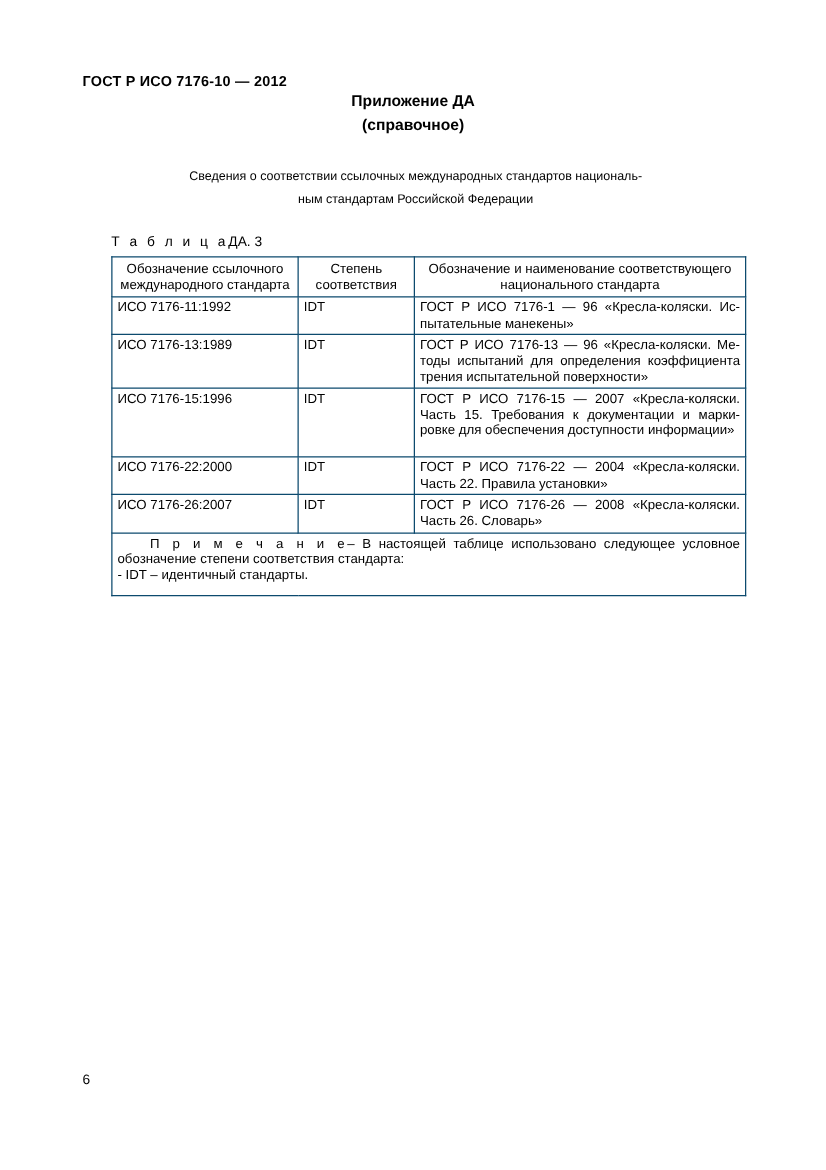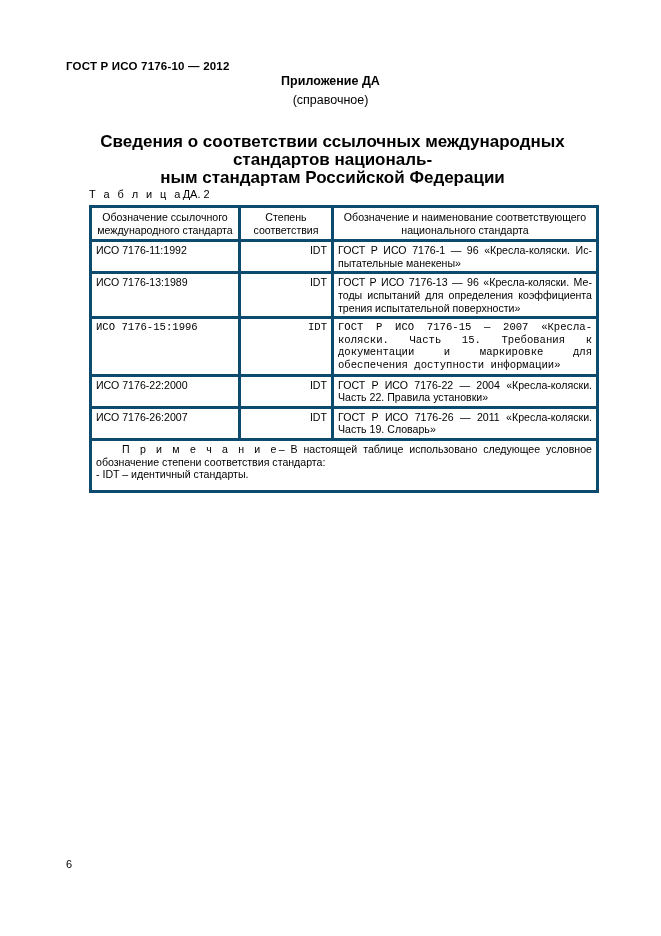--- a/index.html
+++ b/index.html
@@ -42,33 +42,33 @@
     width: 661px;
     text-align: center;
   }
   .annex-title {
     font-size: 12.5px;
     font-weight: bold;
     line-height: 19px;
   }
   .annex-sub {
     font-size: 12.5px;
-    font-weight: normal;
+    font-weight: bold;
     line-height: 19px;
   }
 
   
   .main-heading {
     position: absolute;
     left: 80px;
     top: 133px;
     width: 505px;
     text-align: center;
-    font-size: 17px;
-    font-weight: bold;
+    font-size: 10px;
+    font-weight: normal;
     line-height: 18px;
   }
   .main-heading .l2 { display: block; }
 
   
   .table-caption {
     position: absolute;
     left: 89px;
     top: 188px;
     font-size: 11px;
@@ -83,45 +83,45 @@
     position: absolute;
     left: 89px;
     top: 205px;
     width: 507px;
     border-collapse: collapse;
     table-layout: fixed;
     font-size: 10.6px;
     line-height: 12.6px;
   }
   .std-table td, .std-table th {
-    border: 3px solid #0c4a6e;
+    border: 1px solid #0c4a6e;
     padding: 2px 4px 2px 4px;
     vertical-align: top;
     font-weight: normal;
   }
   .std-table thead td {
     text-align: center;
     vertical-align: top;
     padding-top: 3px;
     padding-bottom: 3px;
   }
   .col1 { width: 149px; }
   .col2 { width: 93px; }
   .col3 { width: 265px; }
 
-  .cell-center { text-align: right; }
+  .cell-center { text-align: left; }
   .cell-just {
     text-align: justify;
     text-justify: inter-word;
     hyphens: manual;
   }
   .cell-left { text-align: left; }
   .row-h-2 td { height: 24px; }
   .row-h-3 td { height: 37px; margin-left: 15px; }
-  .row-h-4 td { height: 50px; font-family: Liberation Mono, monospace; }
+  .row-h-4 td { height: 50px; }
   .row-h-5 td { height: 24px; margin-top: 14px; }
   .row-h-6 td { height: 24px; }
 
   .note-cell {
     text-align: justify;
     text-justify: inter-word;
     padding: 3px 6px 6px 4px;
     height: 45px;
   }
   .note-lead {
@@ -149,21 +149,21 @@
     <div class="annex-title">Приложение ДА</div>
     <div class="annex-sub">(справочное)</div>
   </div>
 
   <div class="main-heading">
     <span class="l1">Сведения о соответствии ссылочных международных стандартов националь-</span>
     <span class="l2">ным стандартам Российской Федерации</span>
   </div>
 
   <div class="table-caption">
-    <span class="sp">Т а б л и ц а</span><span>ДА. 2</span>
+    <span class="sp">Т а б л и ц а</span><span>ДА. 3</span>
   </div>
 
   <table class="std-table">
     <colgroup>
       <col class="col1">
       <col class="col2">
       <col class="col3">
     </colgroup>
     <thead>
       <tr>
@@ -189,21 +189,21 @@
         <td class="cell-just">ГОСТ Р ИСО 7176-15 — 2007 «Кресла-коляски. Часть 15. Требования к документации и марки­ровке для обеспечения доступности информа­ции»</td>
       </tr>
       <tr class="row-h-5">
         <td class="cell-left">ИСО 7176-22:2000</td>
         <td class="cell-center">IDT</td>
         <td class="cell-just">ГОСТ Р ИСО 7176-22 — 2004 «Кресла-коляски. Часть 22. Правила установки»</td>
       </tr>
       <tr class="row-h-6">
         <td class="cell-left">ИСО 7176-26:2007</td>
         <td class="cell-center">IDT</td>
-        <td class="cell-just">ГОСТ Р ИСО 7176-26 — 2011 «Кресла-коляски. Часть 19. Словарь»</td>
+        <td class="cell-just">ГОСТ Р ИСО 7176-26 — 2008 «Кресла-коляски. Часть 26. Словарь»</td>
       </tr>
       <tr>
         <td class="note-cell" colspan="3">
           <span class="note-lead">П р и м е ч а н и е</span><span>– В настоящей таблице использовано следующее условное обозначение степени соответствия стандарта:</span>
           <span class="note-line">- IDT – идентичный стандарты.</span>
         </td>
       </tr>
     </tbody>
   </table>
 

